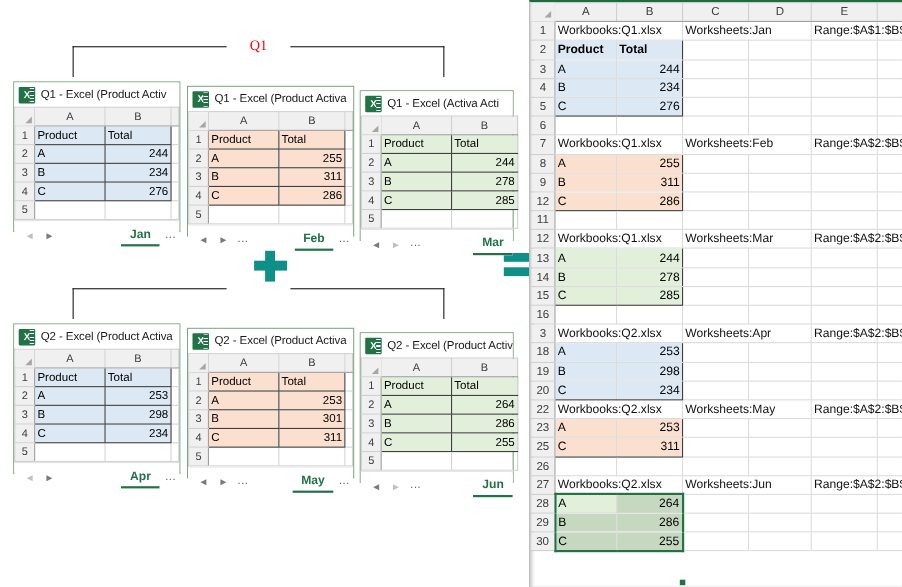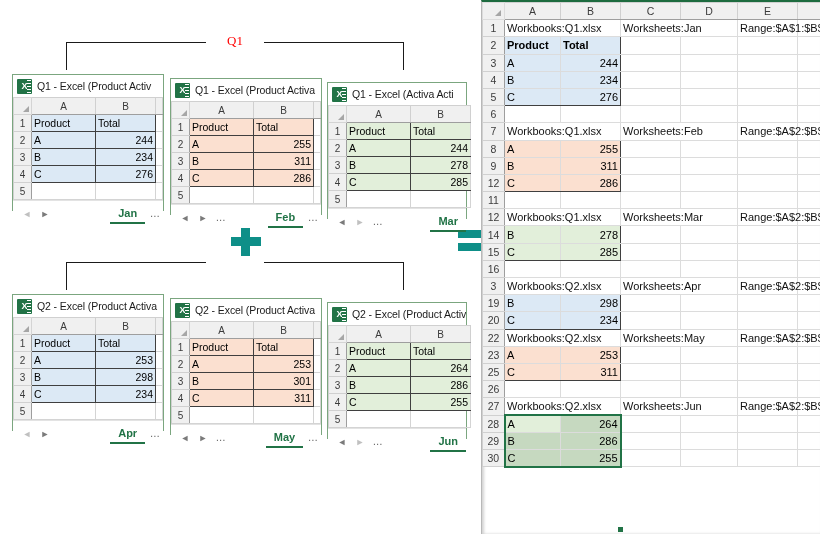--- a/index.html
+++ b/index.html
@@ -652,20 +652,29 @@
       </tr>
 
       <tr>
         <td class="rnum">12</td>
         <td class="infoline" colspan="2">Workbooks:Q1.xlsx</td>
         <td class="infoline" colspan="2">Worksheets:Mar</td>
         <td class="infoline" style="overflow:visible">Range:$A$2:$B$4</td>
         <td></td>
       </tr>
       <tr>
+        <td class="rnum">13</td>
+        <td class="fill-green blk-l blk-t">A</td>
+        <td class="fill-green blk-r blk-t mid-v rnumv">244</td>
+        <td></td>
+            <td></td>
+        <td></td>
+            <td></td>
+      </tr>
+      <tr>
         <td class="rnum">14</td>
         <td class="fill-green blk-l">B</td>
         <td class="fill-green blk-r mid-v rnumv">278</td>
         <td></td>
             <td></td>
         <td></td>
             <td></td>
       </tr>
       <tr>
         <td class="rnum">15</td>
@@ -687,20 +696,29 @@
       </tr>
 
       <tr>
         <td class="rnum">3</td>
         <td class="infoline" colspan="2">Workbooks:Q2.xlsx</td>
         <td class="infoline" colspan="2">Worksheets:Apr</td>
         <td class="infoline" style="overflow:visible">Range:$A$2:$B$4</td>
         <td></td>
       </tr>
       <tr>
+        <td class="rnum">18</td>
+        <td class="fill-blue blk-l blk-t">A</td>
+        <td class="fill-blue blk-r blk-t mid-v rnumv">253</td>
+        <td></td>
+            <td></td>
+        <td></td>
+            <td></td>
+      </tr>
+      <tr>
         <td class="rnum">19</td>
         <td class="fill-blue blk-l">B</td>
         <td class="fill-blue blk-r mid-v rnumv">298</td>
         <td></td>
             <td></td>
         <td></td>
             <td></td>
       </tr>
       <tr>
         <td class="rnum">20</td>

